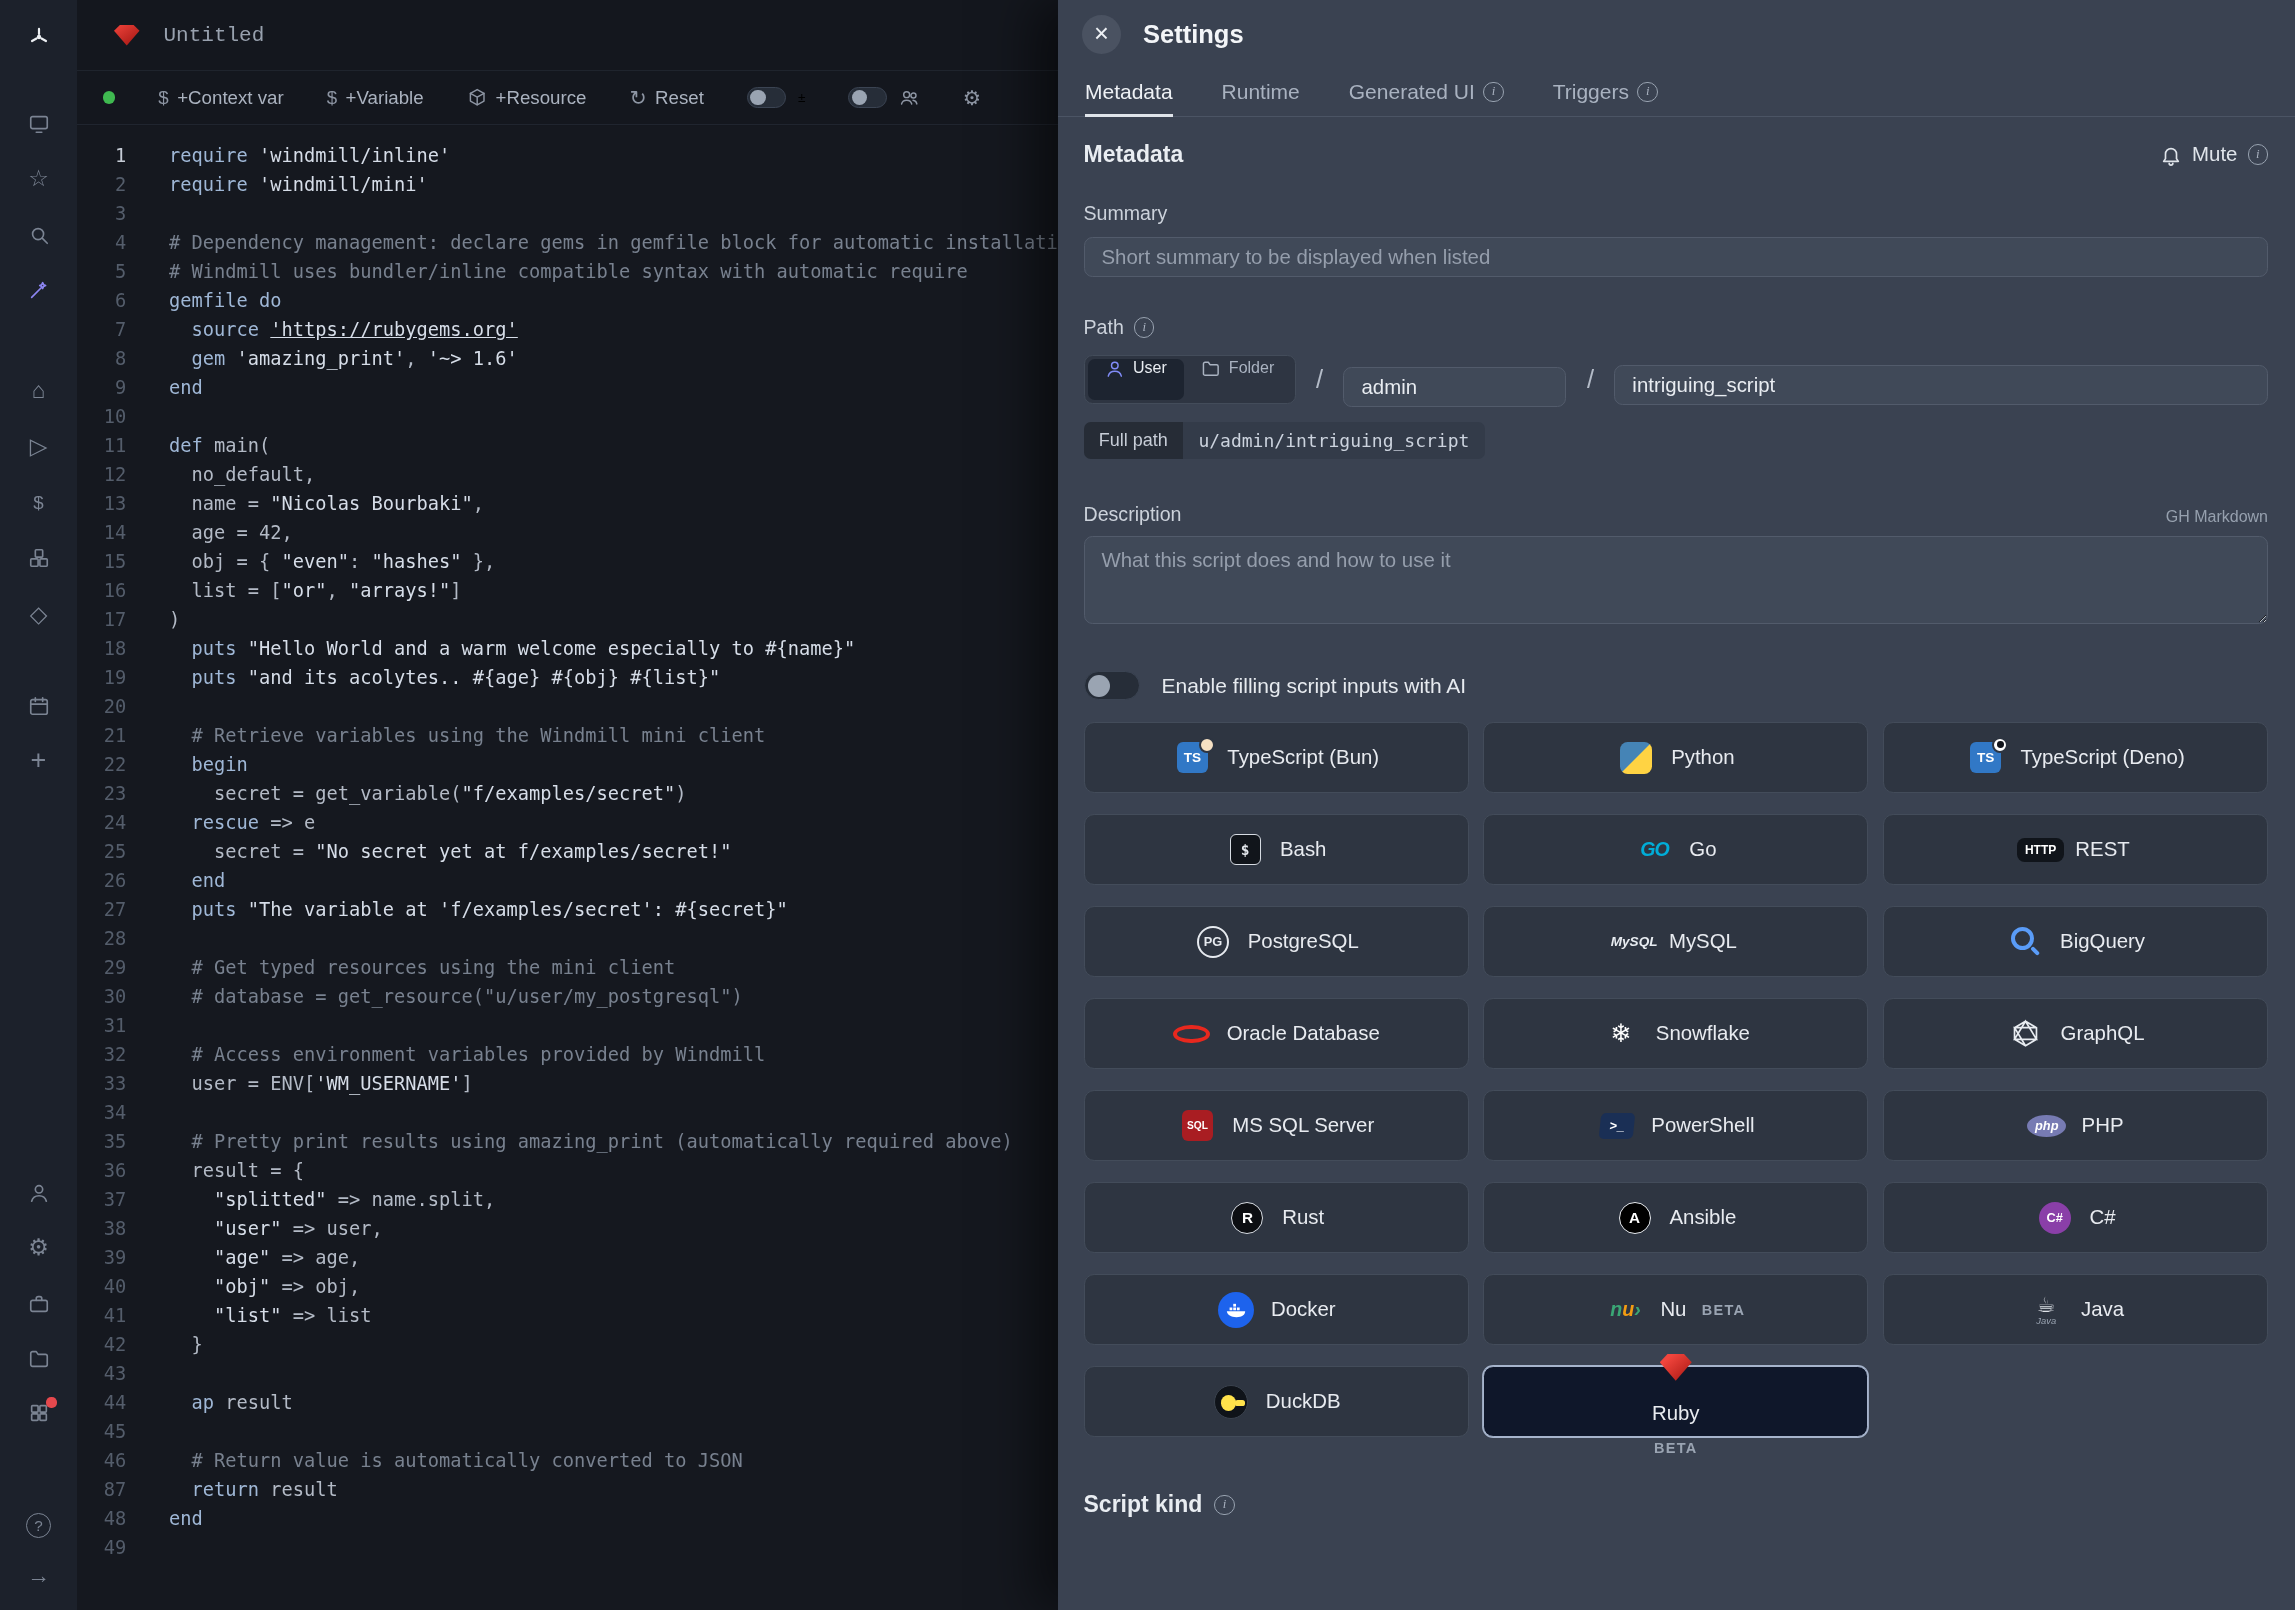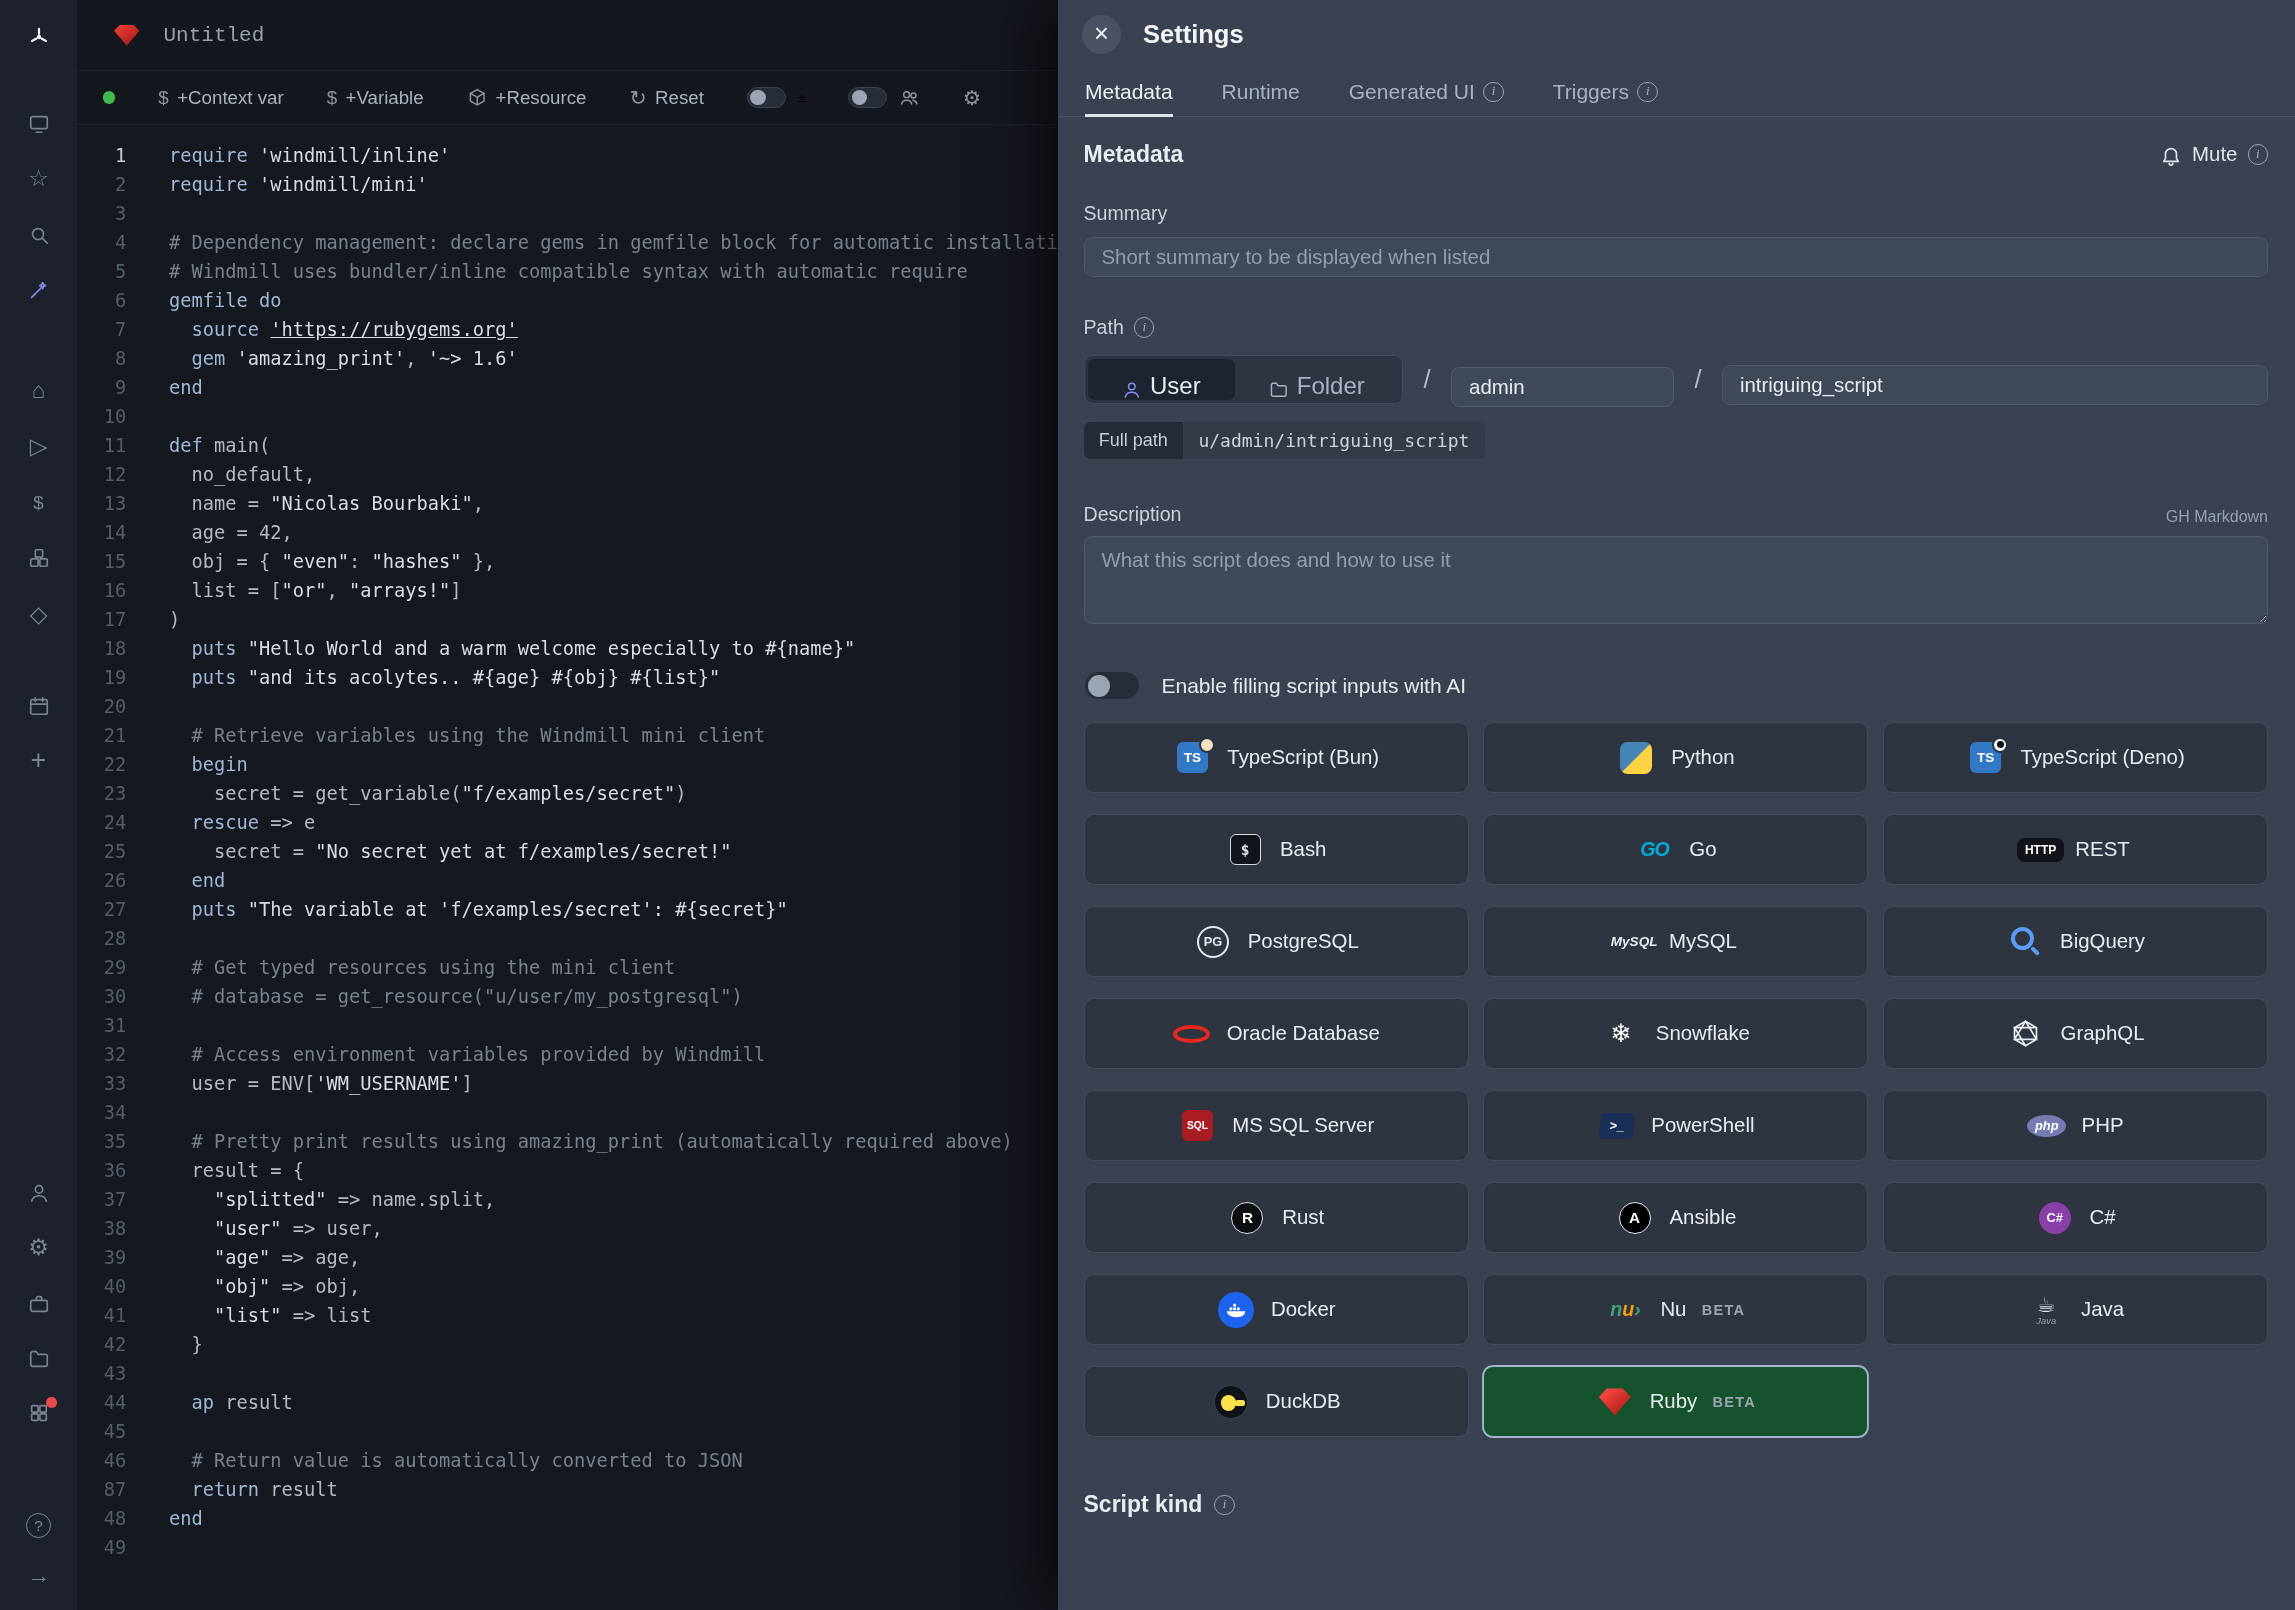--- a/index.html
+++ b/index.html
@@ -93,22 +93,22 @@
 
   .field-label { font-size:19.6px; color:#ccd2db; display:flex; align-items:center; gap:10.2px; }
   .mt-summary { margin-top:34px; } .mt-path { margin-top:39px; }
   .text-input { width:100%; height:40px; background:#404958; border:0.9px solid #525b6b; border-radius:8.5px;
     color:#e8ecf1; font-size:20.4px; padding:0 17px; margin-top:12px; font-family:inherit; outline:none; }
   .text-input::placeholder { color:#959eac; }
 
   .path-row { display:flex; align-items:center; margin-top:12px; }
   .seg { display:flex; align-items:center; background:#2e3542; border:0.9px solid #434c5a;
     border-radius:8.5px; padding:3.4px; height:49px; flex:none; }
-  .seg-btn { display:flex; align-items:flex-end; gap:8.5px; padding:0 34px; height:41px; border-radius:6.8px;
-    font-size:24px; color:#aab3c1; background:transparent; border:none; cursor:pointer; font-family:inherit; }
+  .seg-btn { display:flex; align-items:flex-start; gap:8.5px; padding:0 17px; height:41px; border-radius:6.8px;
+    font-size:16px; color:#aab3c1; background:transparent; border:none; cursor:pointer; font-family:inherit; }
   .seg-btn.active { background:#1d2430; color:#e9edf2; }
   .seg-btn svg { width:19.6px; height:19.6px; fill:none; stroke-width:1.8; stroke-linecap:round; stroke-linejoin:round; }
   .seg-btn.active svg { stroke:#818cf8; } .seg-btn:not(.active) svg { stroke:#aab3c1; }
   .slash { font-size:25.5px; color:#b4bcc8; margin:0 20.4px; }
   .owner-input { width:223px; margin-top:16px; }
   .name-input { flex:1; margin-top:12px; }
 
   .fullpath { display:inline-flex; margin-top:15.3px; height:37px; border-radius:6.8px; overflow:hidden; font-size:18px; }
   .fp-label { background:#262c36; color:#c7cdd7; display:flex; align-items:center; padding:0 15.3px; }
   .fp-value { background:#333b49; color:#ccd3de; font-family:"DejaVu Sans Mono",monospace;
@@ -128,21 +128,21 @@
 
   .lang-head { margin-top:54px; }
   .defaults-group { display:flex; align-items:center; gap:10.2px; color:#b9c2cf; font-size:18.7px; cursor:pointer; }
   .defaults-group .gi-gear { font-size:20.4px; }
 
   .lang-grid { margin-top:22px; display:grid; grid-template-columns:repeat(3,1fr);
     column-gap:14.5px; row-gap:21px; }
   .lang-btn { height:71px; background:#2e3541; border:0.9px solid #434c5a; border-radius:10.2px;
     display:flex; align-items:center; justify-content:center; gap:15.3px; color:#e8ebf0;
     font-size:20.4px; cursor:pointer; font-family:inherit; }
-  .lang-btn.selected { border-color:#a6b4cc; box-shadow:0 0 0 0.9px #a6b4cc; background:#14532d; }
+  .lang-btn.selected { border-color:#a6b4cc; box-shadow:0 0 0 0.9px #a6b4cc; background:#0f172a;flex-direction:column; }
   .lang-label { white-space:nowrap; }
   .beta { font-size:14.5px; letter-spacing:1.3px; color:#9aa4b2; font-weight:700; }
 
   .lic { width:39px; height:39px; display:flex; align-items:center; justify-content:center;
     position:relative; flex:none; }
   .ic-ts { width:31px; height:31px; background:#3178c6; border-radius:6px; color:#fff; font-weight:700;
     font-size:13.6px; display:flex; align-items:center; justify-content:center; }
   .mini-badge { position:absolute; top:-1.7px; right:-3.4px; width:16px; height:16px; border-radius:50%;
     border:2.6px solid #2e3541; }
   .badge-bun { background:#f5e0c3; }

